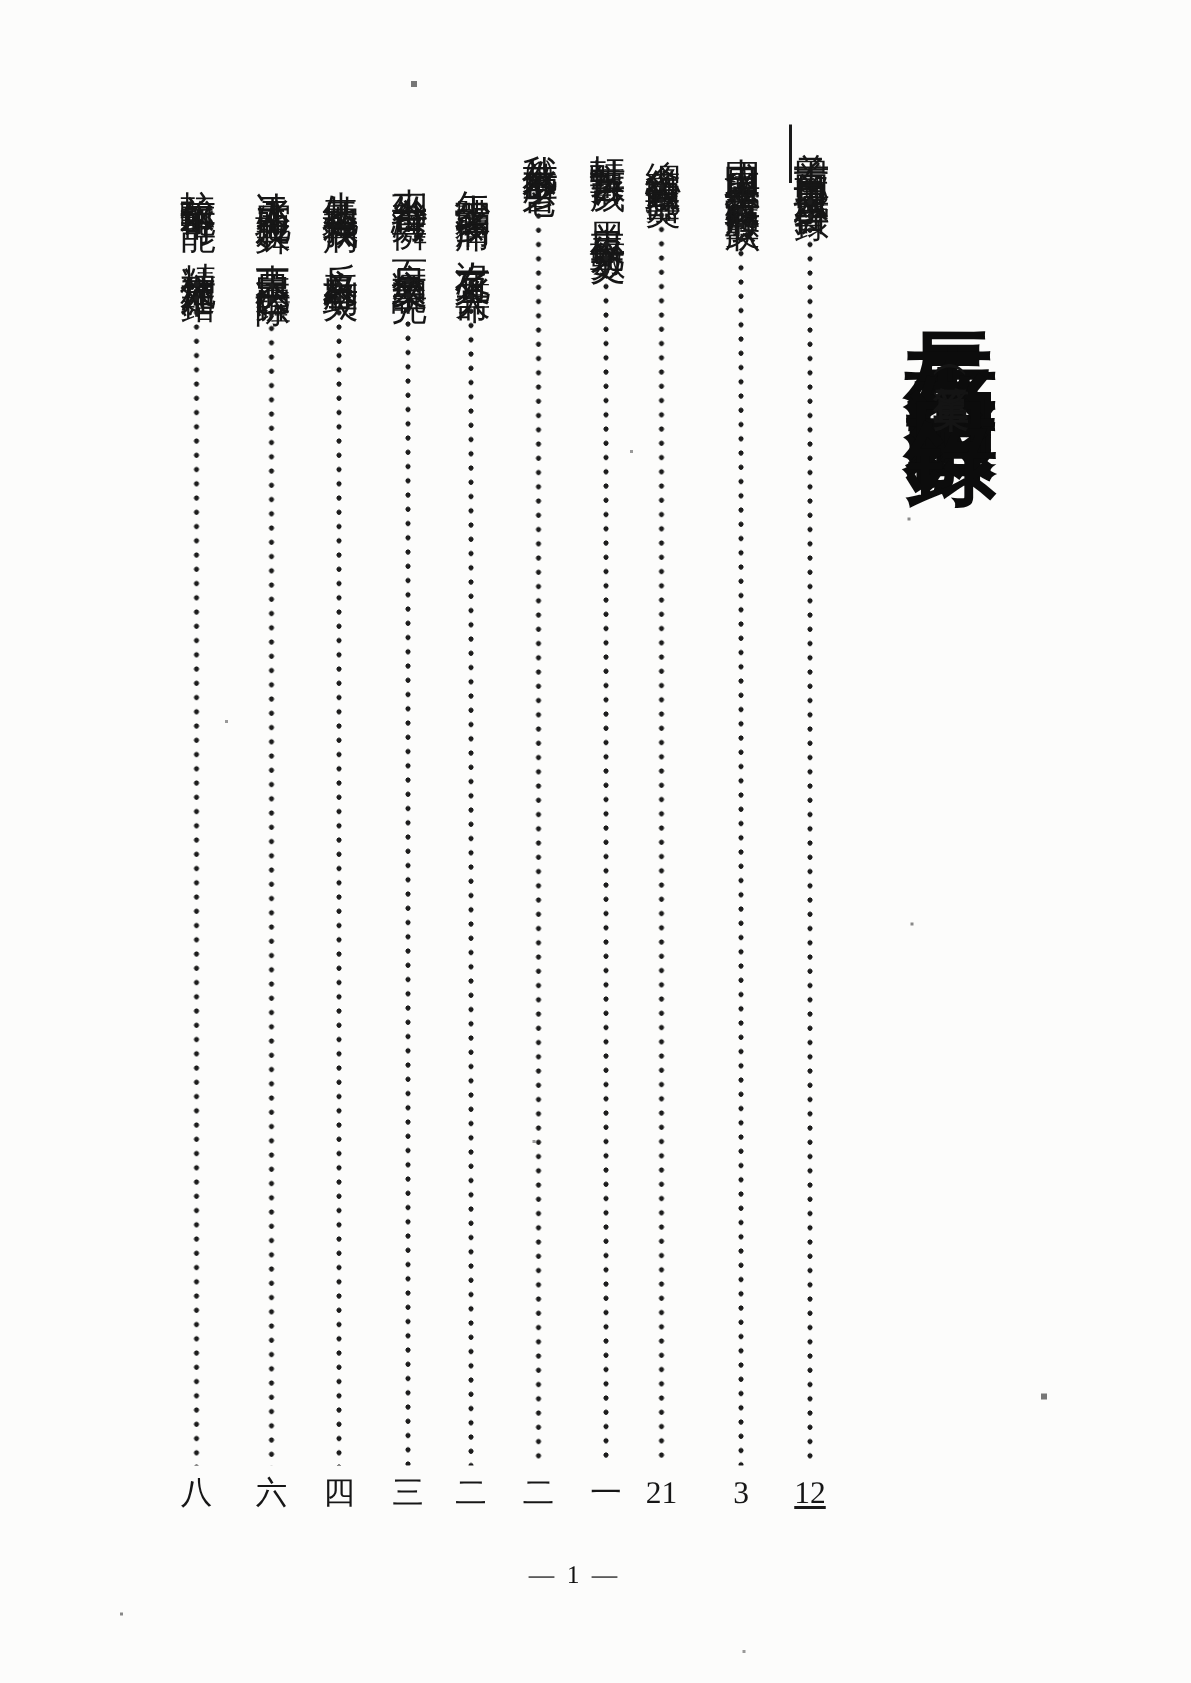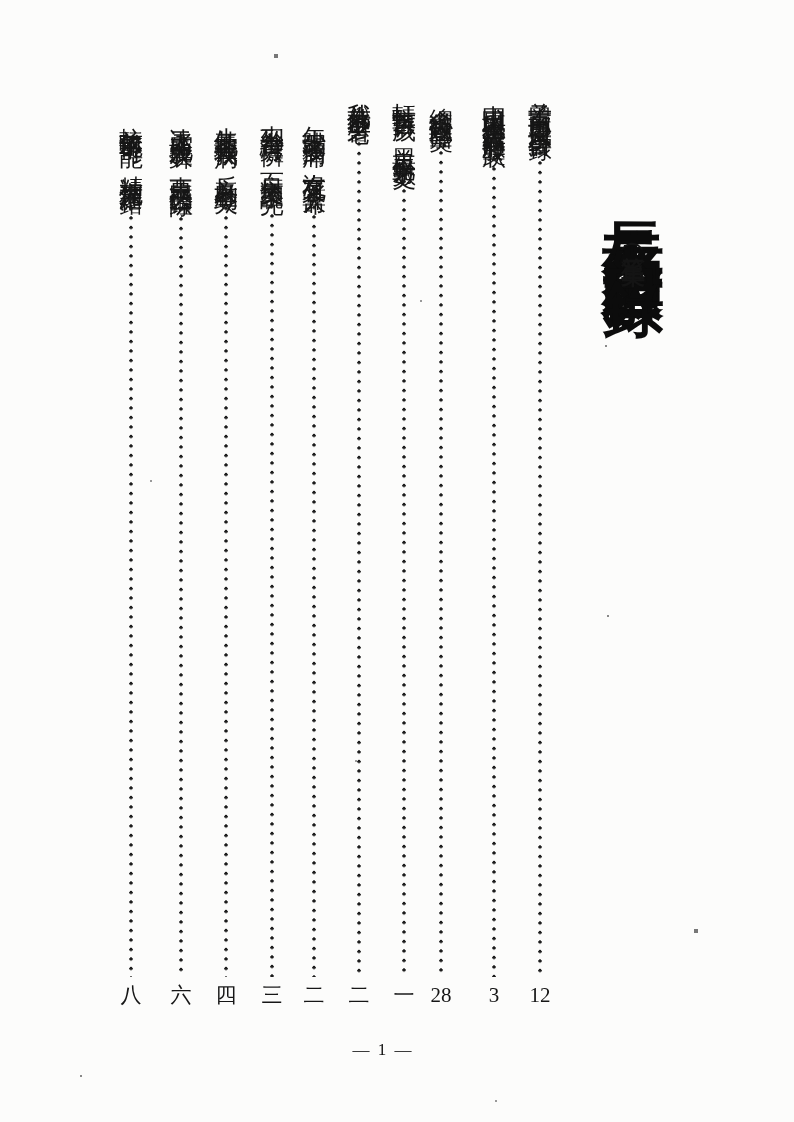--- a/index.html
+++ b/index.html
@@ -97,36 +97,36 @@
 <body>
 
 <div class="page">
 
   <div class="noise"></div>
 
   <div class="title-block">
     <span class="title-main">長生不老的追求目錄</span><span class="title-sub">（第三集）</span>
   </div>
 
-  <div class="toc-col" style="left:518px; top:83px;  height:925px;">
+  <div class="toc-col" style="left:518px; top:83px;  height:925px;text-decoration:underline;">
     <div class="vtext"><span>曾子南百部堪輿風水專著目錄</span><span class="tcy"></span></div>
     <div class="leader"></div>
     <div class="pagenum">12</div>
   </div>
 
   <div class="toc-col" style="left:472px; top:86px;  height:922px;">
     <div class="vtext"><span>中國堪輿學會榮獲政府頒發獎狀</span><span class="tcy"></span></div>
     <div class="leader"></div>
     <div class="pagenum">3</div>
   </div>
 
   <div class="toc-col" style="left:419px; top:88px;  height:920px;">
     <div class="vtext"><span>總會獲內政部嘉獎</span><span class="tcy"></span></div>
     <div class="leader"></div>
-    <div class="pagenum">28</div>
+    <div class="pagenum">21</div>
   </div>
 
   <div class="toc-col" style="left:382px; top:84px;  height:924px;">
     <div class="vtext"><span>軒轅集數百歲　黑夜目光射數丈</span><span class="tcy"></span></div>
     <div class="leader"></div>
     <div class="pagenum">一</div>
   </div>
 
   <div class="toc-col" style="left:337px; top:84px;  height:924px;">
     <div class="vtext"><span>我為什麼不會老</span><span class="tcy">(1)</span></div>

